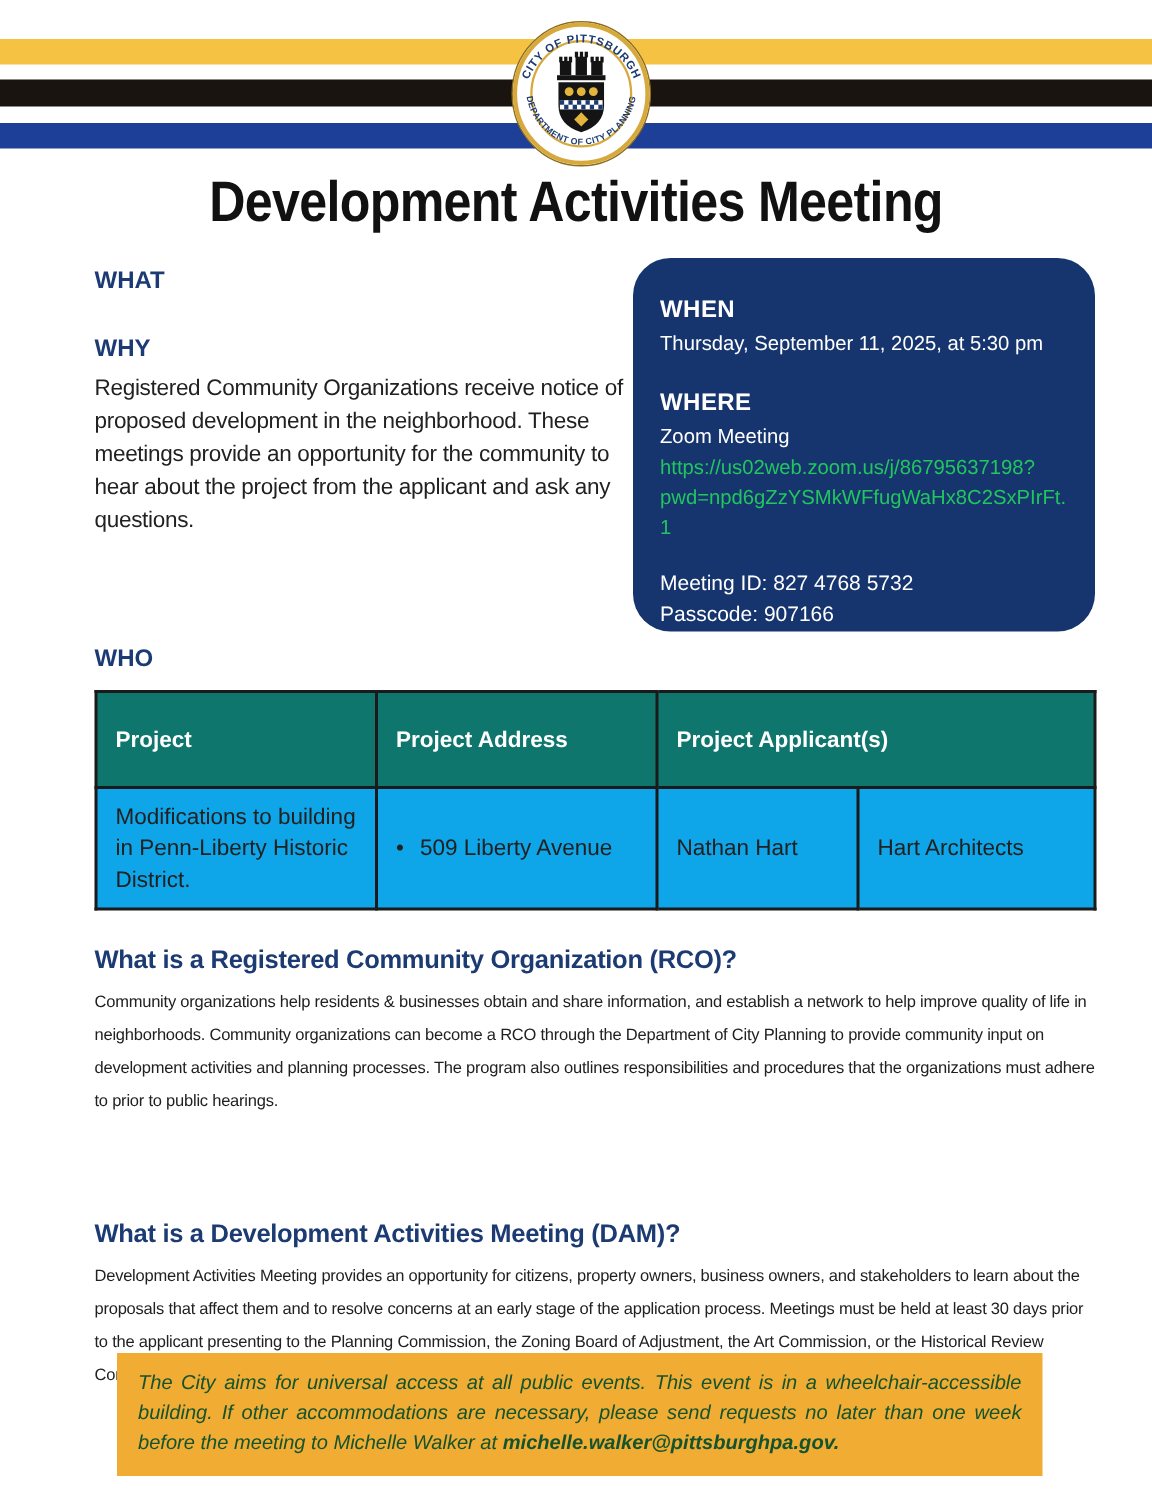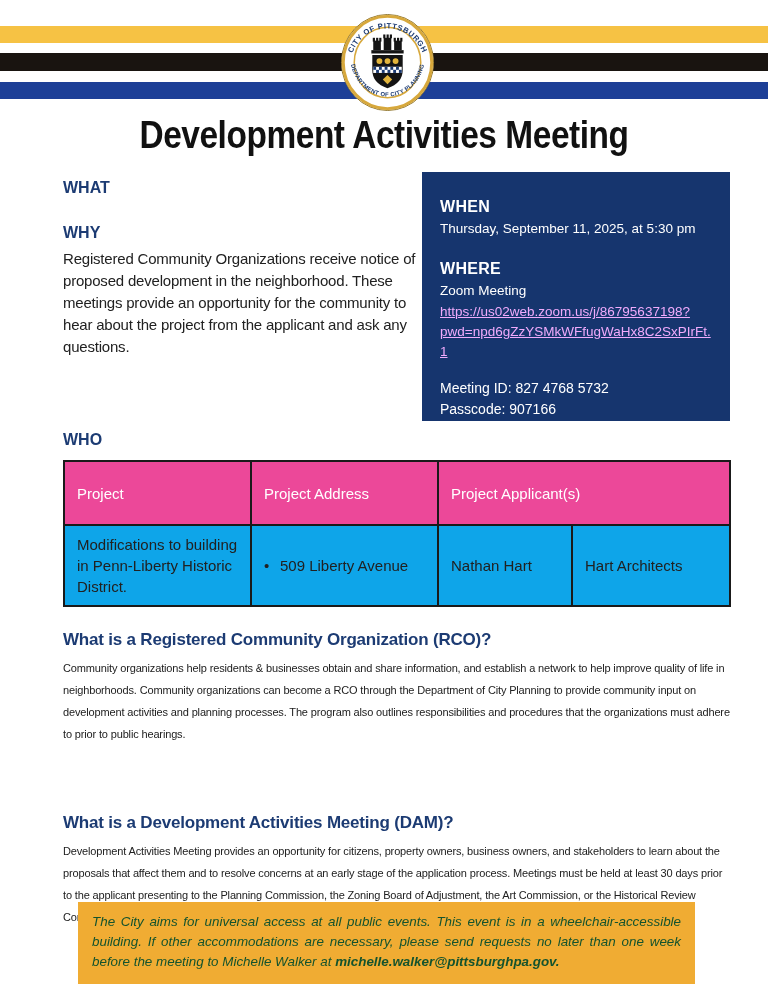--- a/index.html
+++ b/index.html
@@ -48,30 +48,30 @@
   .col-left .body-text { font-size: 15px; line-height: 22px; margin-top: 6px; letter-spacing: -0.2px; }
   .why-block { margin-top: 27px; }
 
   .info-box {
     position: absolute;
     left: 422px; top: 172px;
     width: 308px; height: 249px;
     background: #16356E;
     color: #ffffff;
     padding: 26px 18px 0 18px;
+    border-radius: 25px;
   }
   .info-box .box-heading { font-size: 16px; font-weight: bold; letter-spacing: 0.3px; }
   .info-box .box-text { font-size: 13.5px; line-height: 19px; margin-top: 3px; }
   .info-box .where-block { margin-top: 22px; }
   .zoom-link {
     display: block;
-    color: #f0abfc;
+    color: #22c55e;
     font-size: 13.5px;
     line-height: 20px;
-    text-decoration: underline;
     word-break: break-all;
     cursor: pointer;
     margin-top: 2px;
   }
   .meeting-meta { margin-top: 16px; font-size: 14px; line-height: 21px; }
 
   .who-heading { position: absolute; left: 63px; top: 431px; }
 
   .dam-table {
     position: absolute;
@@ -79,24 +79,24 @@
     width: 666px;
     border-collapse: collapse;
     table-layout: fixed;
   }
   .dam-table th, .dam-table td {
     border: 2.5px solid #1a1a1a;
     font-size: 15px;
     vertical-align: middle;
   }
   .dam-table th {
-    background: #ec4899;
+    background: #0f766e;
     color: #ffffff;
     text-align: left;
-    font-weight: normal;
+    font-weight: bold;
     height: 64px;
     padding: 0 12px;
   }
   .dam-table td {
     background: #0ea5e9;
     color: #212121;
     height: 78px;
     padding: 8px 12px;
     line-height: 21px;
   }

